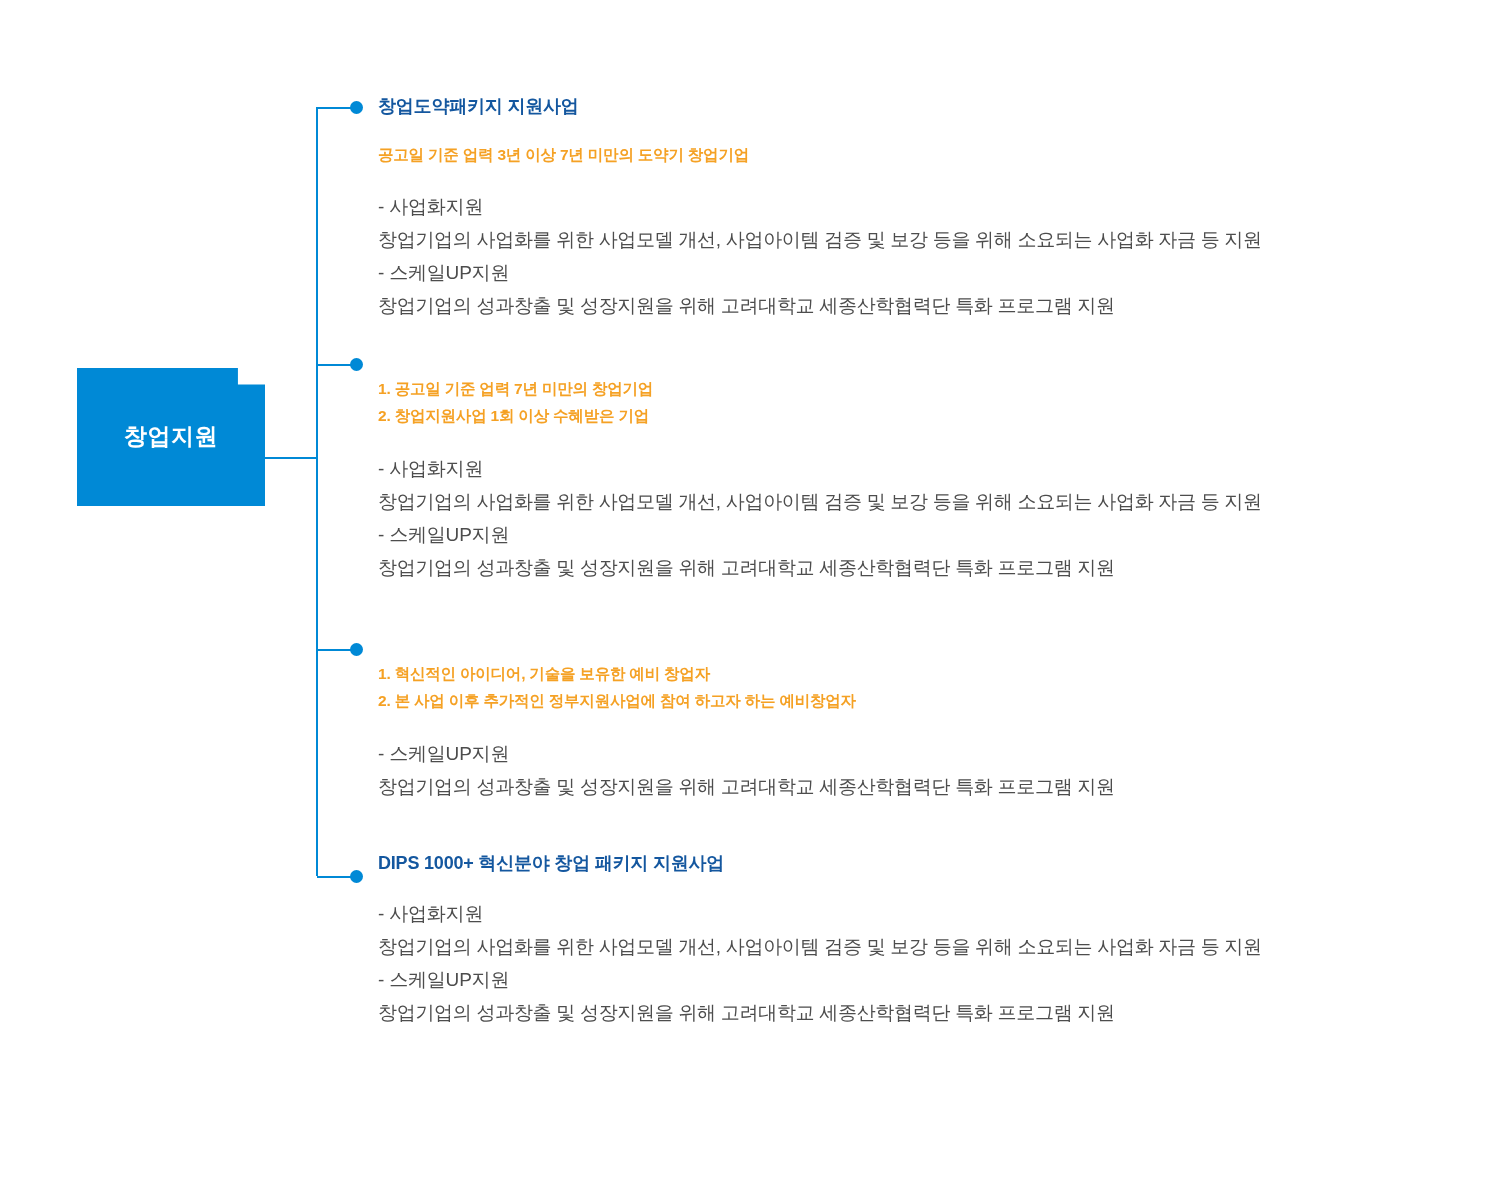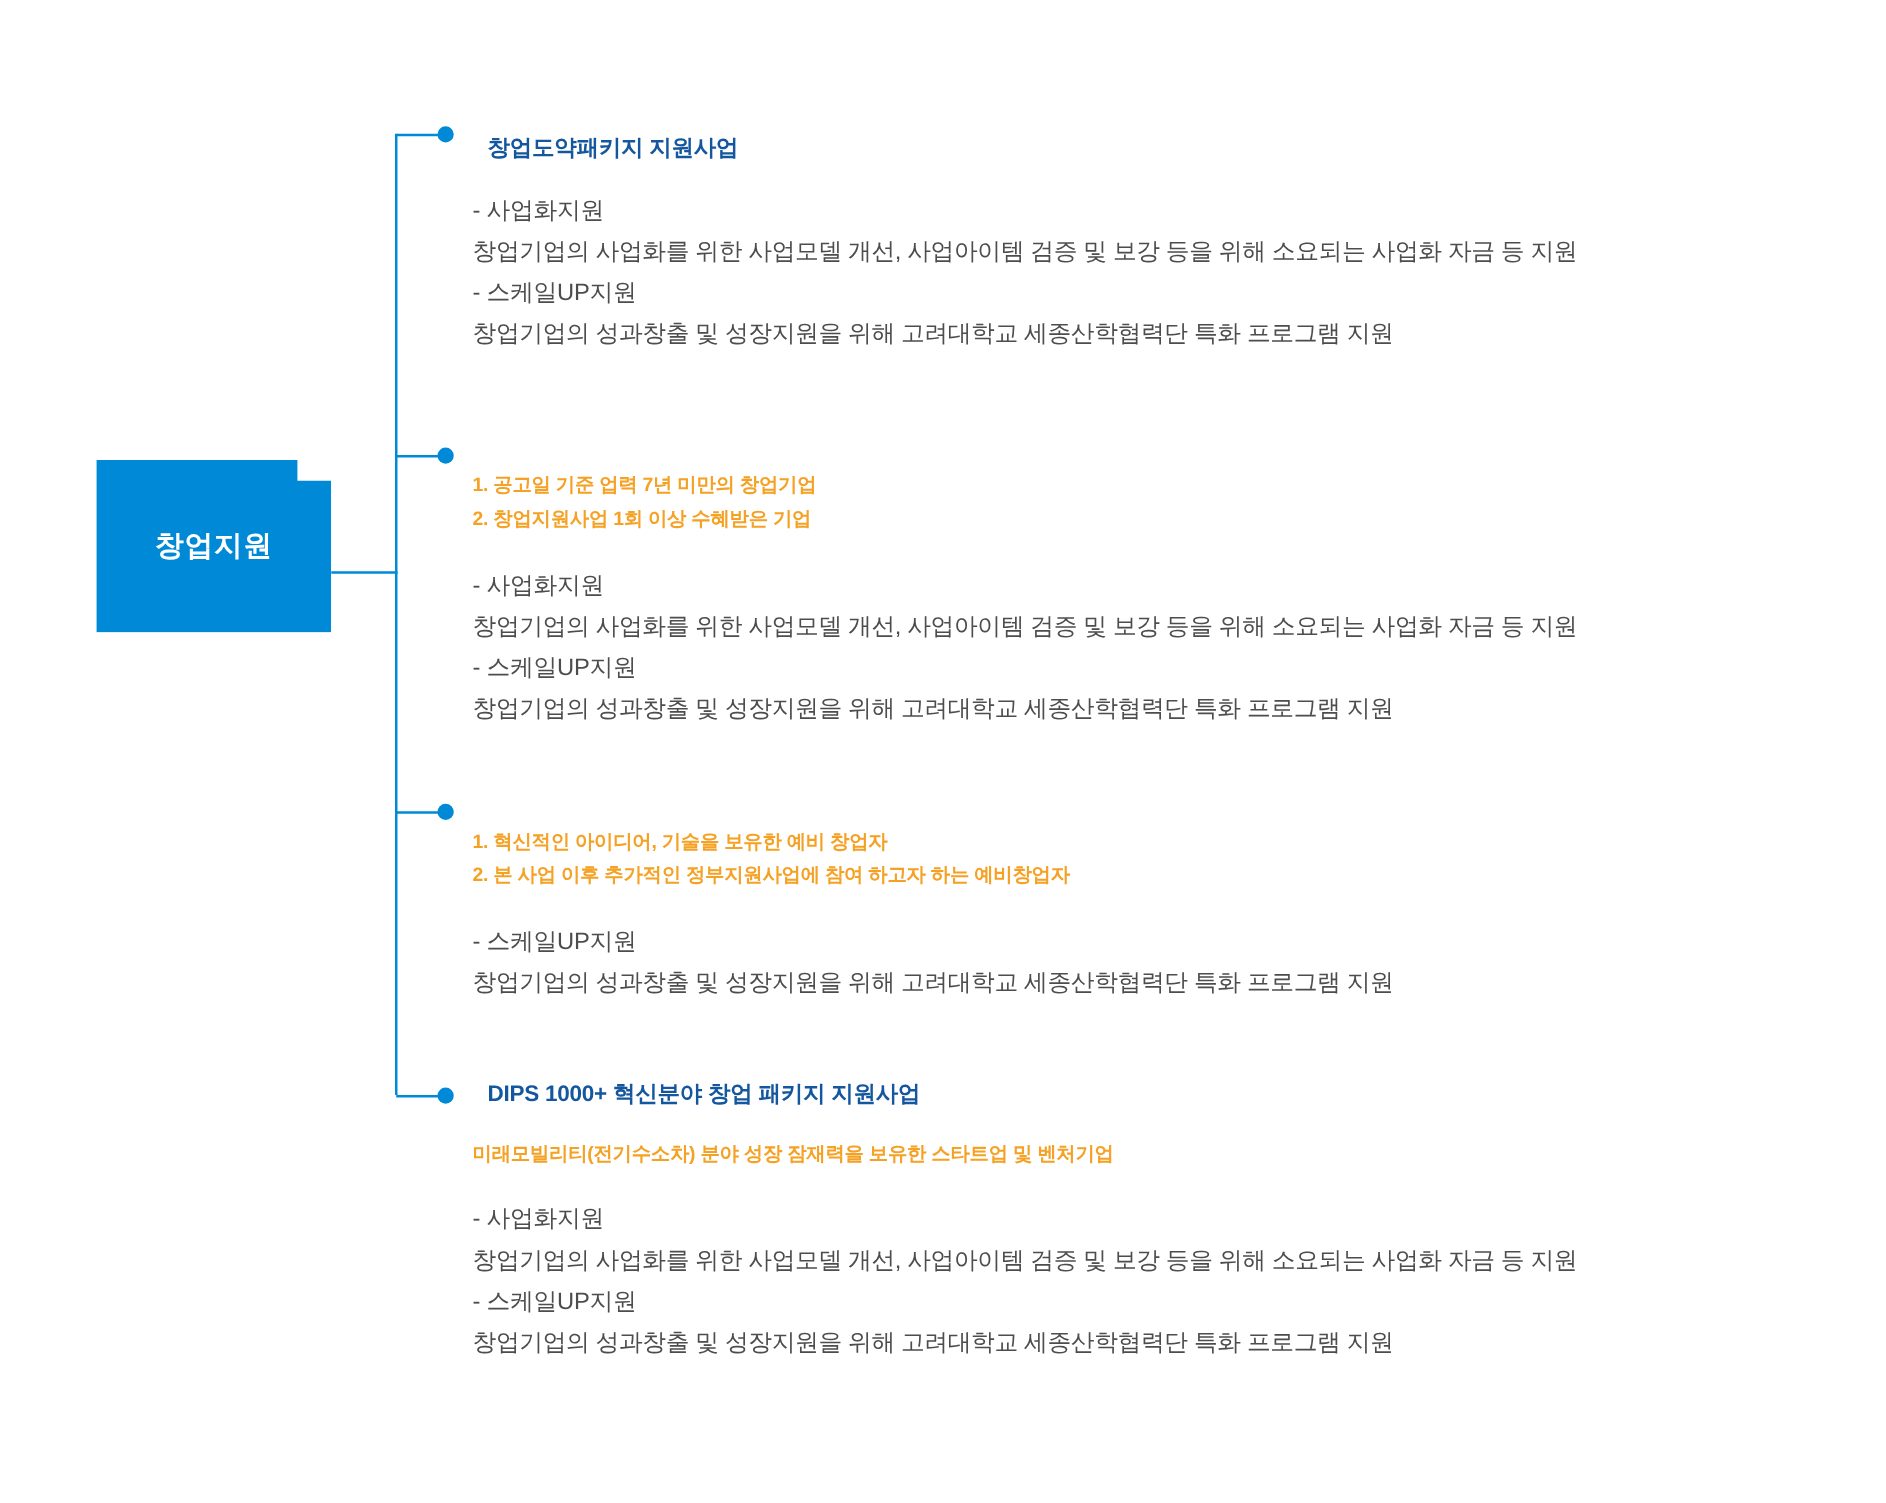--- a/index.html
+++ b/index.html
@@ -87,21 +87,21 @@
     position: absolute;
     left: 378px;
   }
   .branch-title {
     color: var(--title, #14579f);
     font-size: 18px;
     font-weight: 700;
     letter-spacing: -0.2px;
     line-height: 1.25;
     white-space: nowrap;
-    margin: 12px;
+    margin: 0;
   }
   .branch-criteria {
     margin: 0;
     padding: 0;
     list-style: none;
   }
   .criteria-line {
     color: var(--accent, #f5a124);
     font-size: 15.5px;
     font-weight: 700;
@@ -151,20 +151,23 @@
       <div class="branch-dot" style="top: 358px; left: 350px;"></div>
       <div class="branch-arm" style="top: 649px;"></div>
       <div class="branch-dot" style="top: 643px; left: 350px;"></div>
       <div class="branch-arm" style="top: 876px;"></div>
       <div class="branch-dot" style="top: 870px; left: 350px;"></div>
     </div>
 
   <div id="branches">
       <div class="branch" style="top: 95px;">
         <h3 class="branch-title">창업도약패키지 지원사업</h3>
+        <ul class="branch-criteria sp-criteria">
+          <li class="criteria-line">공고일 기준 업력 3년 이상 7년 미만의 도약기 창업기업</li>
+        </ul>
         <ul class="branch-body sp-body-tight">
           <li class="body-line dash">- 사업화지원</li>
           <li class="body-line">창업기업의 사업화를 위한 사업모델 개선, 사업아이템 검증 및 보강 등을 위해 소요되는 사업화 자금 등 지원</li>
           <li class="body-line dash">- 스케일UP지원</li>
           <li class="body-line">창업기업의 성과창출 및 성장지원을 위해 고려대학교 세종산학협력단 특화 프로그램 지원</li>
         </ul>
       </div>
       <div class="branch" style="top: 352px;">
         <ul class="branch-criteria sp-criteria">
           <li class="criteria-line">1. 공고일 기준 업력 7년 미만의 창업기업</li>
@@ -182,23 +185,20 @@
           <li class="criteria-line">1. 혁신적인 아이디어, 기술을 보유한 예비 창업자</li>
           <li class="criteria-line">2. 본 사업 이후 추가적인 정부지원사업에 참여 하고자 하는 예비창업자</li>
         </ul>
         <ul class="branch-body sp-body">
           <li class="body-line dash">- 스케일UP지원</li>
           <li class="body-line">창업기업의 성과창출 및 성장지원을 위해 고려대학교 세종산학협력단 특화 프로그램 지원</li>
         </ul>
       </div>
       <div class="branch" style="top: 852px;">
         <h3 class="branch-title">DIPS 1000+ 혁신분야 창업 패키지 지원사업</h3>
-        <ul class="branch-criteria sp-criteria">
-          <li class="criteria-line">미래모빌리티(전기수소차) 분야 성장 잠재력을 보유한 스타트업 및 벤처기업</li>
-        </ul>
         <ul class="branch-body sp-body-tight">
           <li class="body-line dash">- 사업화지원</li>
           <li class="body-line">창업기업의 사업화를 위한 사업모델 개선, 사업아이템 검증 및 보강 등을 위해 소요되는 사업화 자금 등 지원</li>
           <li class="body-line dash">- 스케일UP지원</li>
           <li class="body-line">창업기업의 성과창출 및 성장지원을 위해 고려대학교 세종산학협력단 특화 프로그램 지원</li>
         </ul>
       </div>
     </div>
 
 </div>

